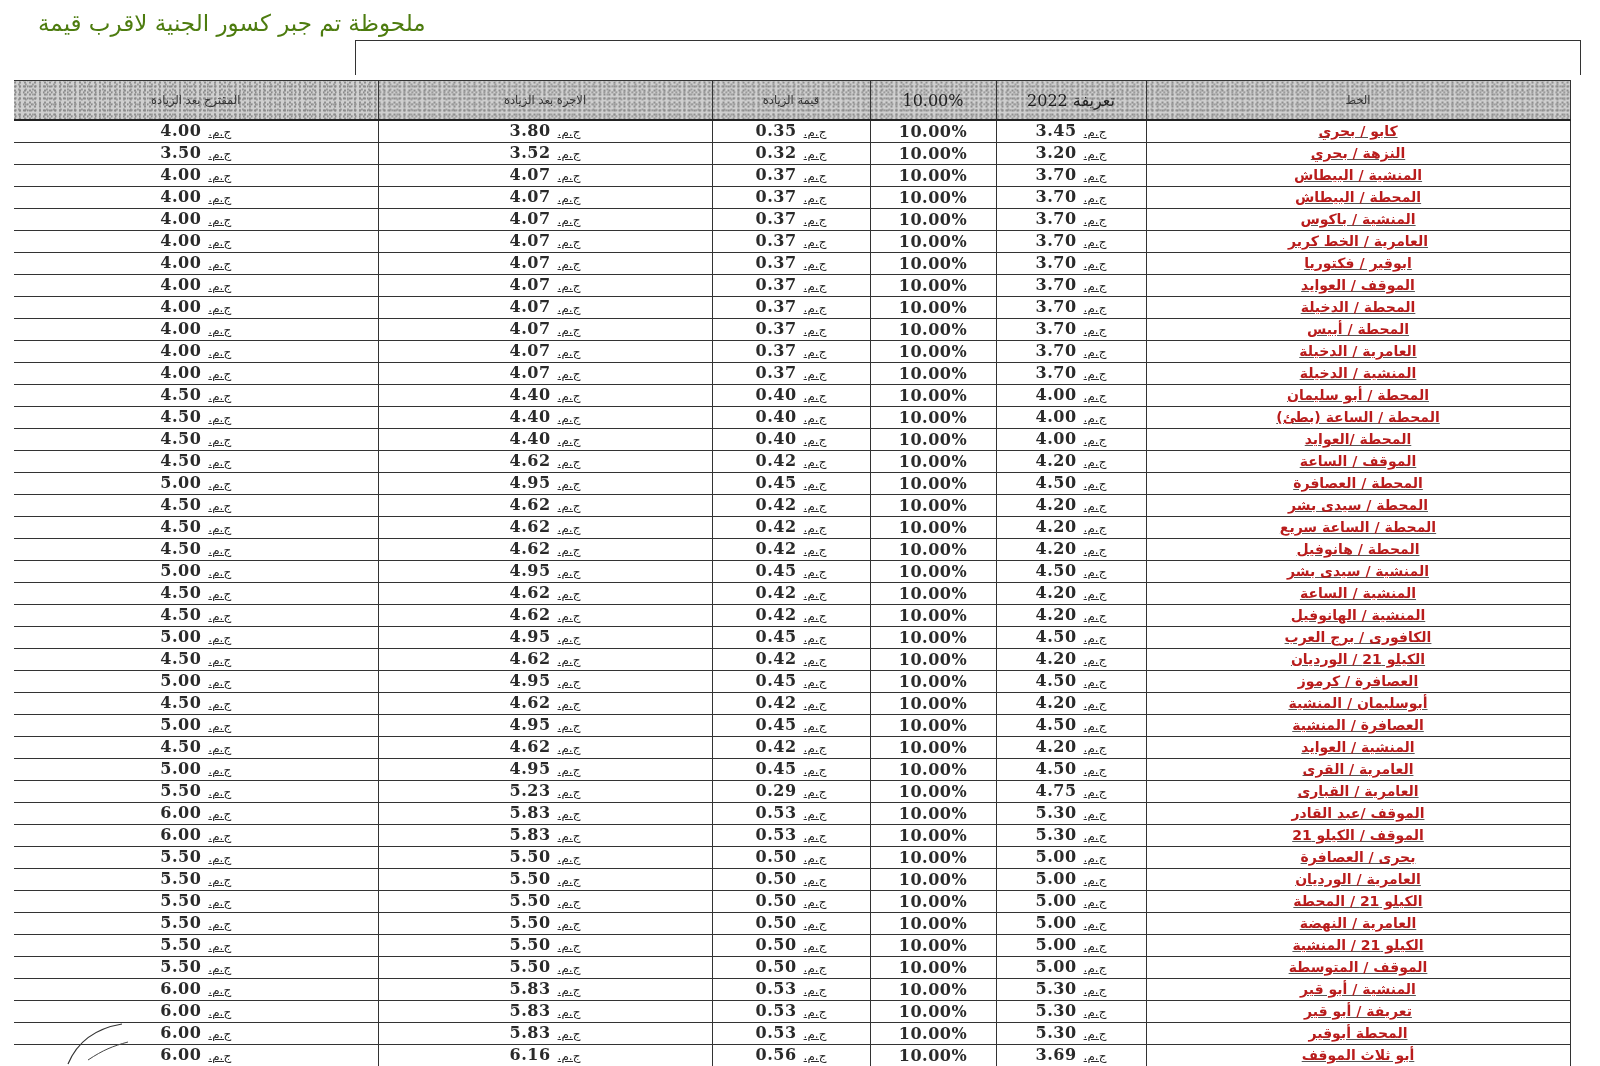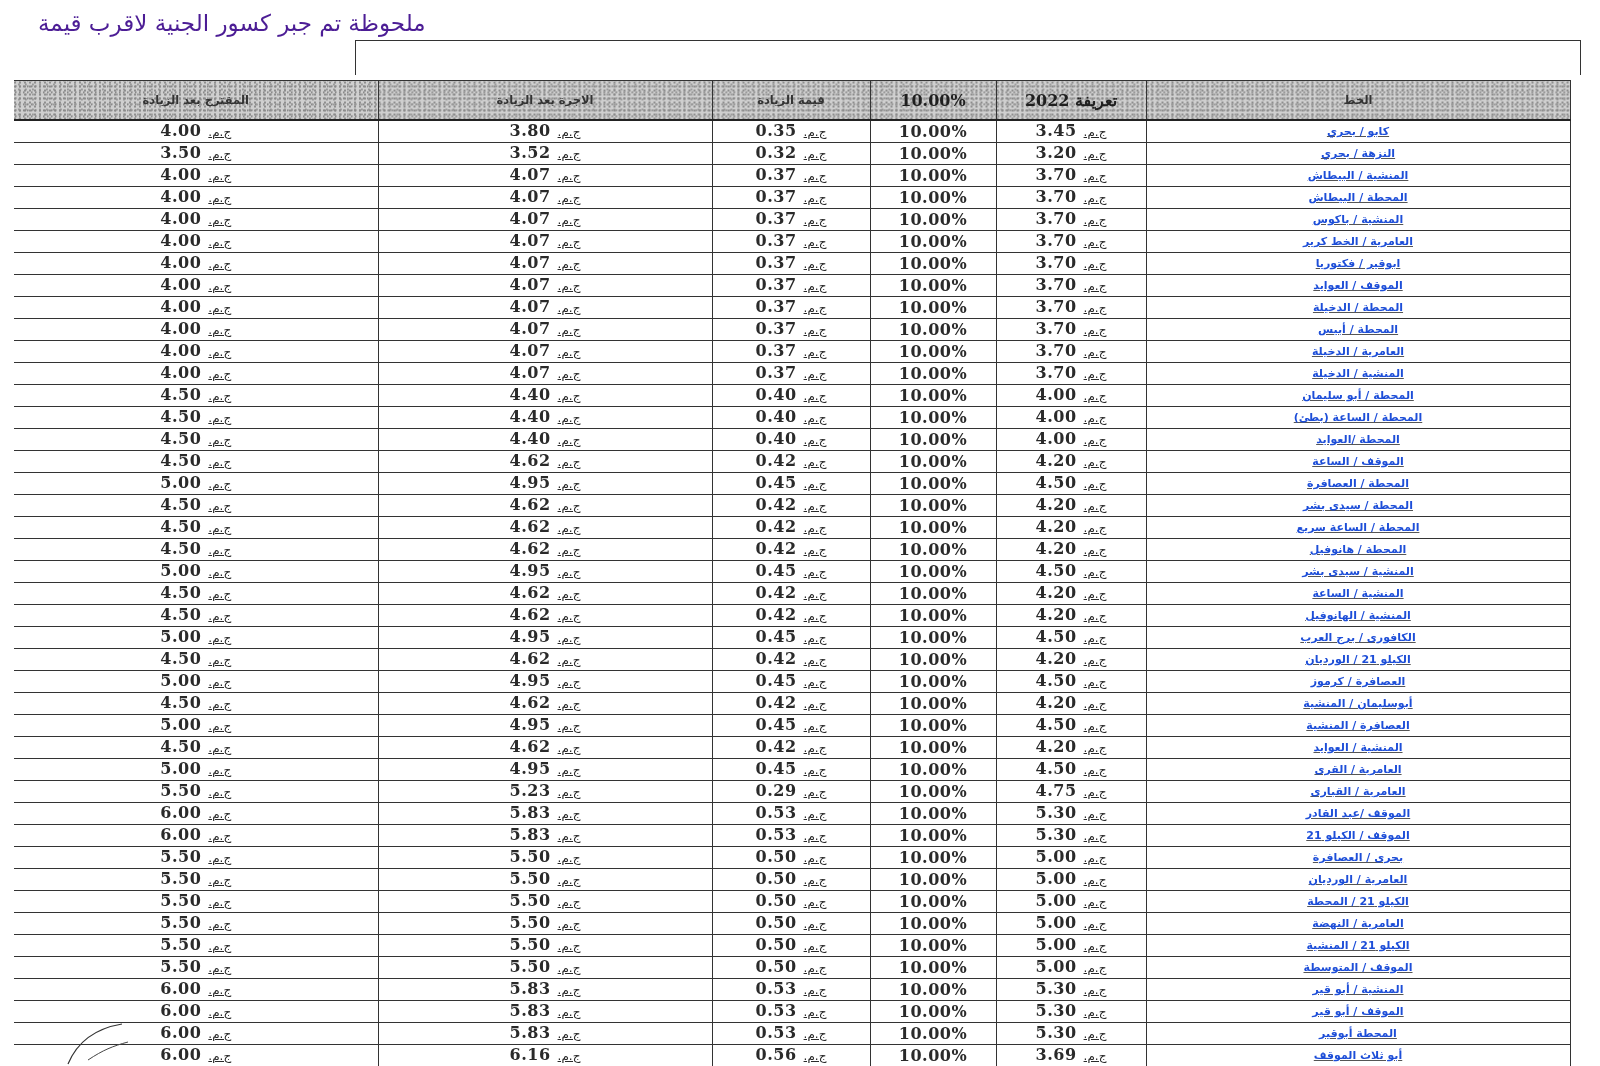--- a/index.html
+++ b/index.html
@@ -1,33 +1,33 @@
 <!DOCTYPE html>
 <html><head>
 <meta charset="utf-8">
 <style>
   html, body { margin:0; padding:0; background:#ffffff; }
   body { width:1600px; height:1066px; position:relative; overflow:hidden; font-family:"DejaVu Serif", serif; color:#1a1a1a; }
-  .note { position:absolute; left:38px; top:10px; font-family:"DejaVu Sans", sans-serif; font-size:23px; direction:rtl; color:#4c1d95; letter-spacing:0px; }
+  .note { position:absolute; left:38px; top:10px; font-family:"DejaVu Sans", sans-serif; font-size:23px; direction:rtl; color:#4d7c0f; letter-spacing:0px; }
   .sheet { position:absolute; left:10px; top:40px; width:1560px; }
   .caption-box { position:absolute; left:345px; top:0; width:1224px; height:34px; border:1.5px solid #333; border-bottom:none; }
   .caption { position:absolute; right:392px; top:48px; direction:rtl; font-family:"DejaVu Sans", sans-serif; font-size:14.5px; font-weight:bold; color:#222; white-space:nowrap; }
   table.t { position:absolute; left:14px; top:80px; border-collapse:collapse; table-layout:fixed; width:1556px; direction:rtl; }
   table.t th, table.t td { border-bottom:1.6px solid #333; height:20px; padding:0; font-size:16px; line-height:19px; text-align:center; white-space:nowrap; overflow:hidden; }
-  table.t th { height:38px; font-family:"DejaVu Sans", sans-serif; font-size:11.5px; font-weight:bold; color:#333;
+  table.t th { height:38px; font-family:"DejaVu Sans", sans-serif; font-size:11.5px; font-weight:normal; color:#333;
     background-color:#cfcfcf;
     background-image:
       radial-gradient(circle at 20% 30%, #8a8a8a 0.8px, transparent 1.3px),
       radial-gradient(circle at 70% 60%, #9a9a9a 0.7px, transparent 1.2px),
       radial-gradient(circle at 45% 80%, #7d7d7d 0.6px, transparent 1.1px);
     background-size:5px 4px, 7px 5px, 4px 6px;
     border-top:1.6px solid #333; border-bottom:2px solid #222; }
   table.t th.num { font-family:"DejaVu Serif", serif; font-size:16px; color:#1f1f1f; }
   table.t td { font-family:"DejaVu Serif", serif; font-weight:bold; color:#2a2a2a; letter-spacing:0.5px; }
-  table.t td.name { font-family:"DejaVu Sans", sans-serif; font-size:11px; font-weight:bold; color:#1d4ed8; text-decoration:underline; text-decoration-color:#555;margin-left:44px; }
+  table.t td.name { font-family:"DejaVu Sans", sans-serif; font-size:14px; font-weight:bold; color:#b91c1c; text-decoration:underline; text-decoration-color:#555;margin-left:44px; }
   .vline { border-left:1.6px solid #333; }
   .vline-r { border-right:1.6px solid #333; }
   .cur { font-family:"DejaVu Sans", sans-serif; font-size:12px; font-weight:normal; margin-left:4px; text-decoration:underline; }
   .val { direction:ltr; unicode-bidi:isolate; }
   .cell { display:inline-flex; direction:rtl; align-items:baseline; gap:3px; }
   col.c-name { width:424px; }
   col.c-2022 { width:150px; }
   col.c-pct { width:126px; }
   col.c-inc { width:158px; }
   col.c-after { width:334px; }
@@ -858,21 +858,21 @@
         <td class="vline"><span class="cell">
             <span class="cur">ج.م.</span>
             <span class="val">5.83</span>
           </span></td>
         <td class=""><span class="cell">
             <span class="cur">ج.م.</span>
             <span class="val">6.00</span>
           </span></td>
       </tr>
       <tr>
-        <td class="name vline vline-r">الموقف / أبو قير</td>
+        <td class="name vline vline-r">تعريفة / أبو قير</td>
         <td class="vline"><span class="cell">
             <span class="cur">ج.م.</span>
             <span class="val">5.30</span>
           </span></td>
         <td class="vline">10.00%</td>
         <td class="vline"><span class="cell">
             <span class="cur">ج.م.</span>
             <span class="val">0.53</span>
           </span></td>
         <td class="vline"><span class="cell">

